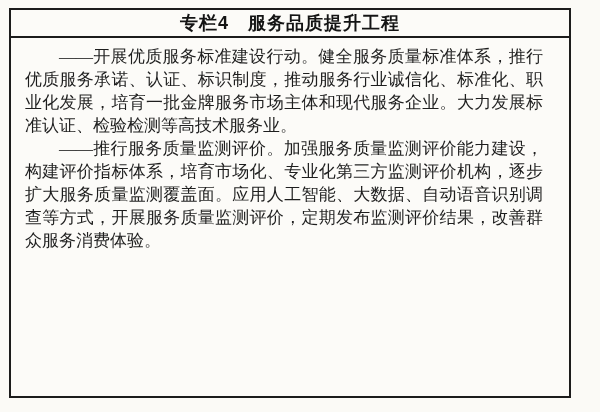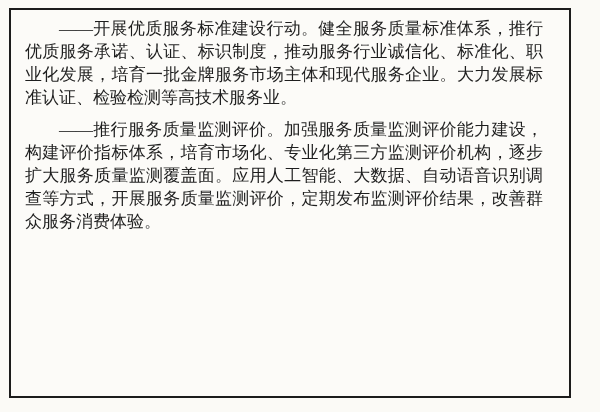--- a/index.html
+++ b/index.html
@@ -46,26 +46,26 @@
     line-height: 23px;
     text-align: justify;
     text-justify: inter-ideograph;
     color: #1e1e1e;
   }
   .column-body p {
     margin: 0;
     text-indent: 2em;
   }
   .column-body p + p {
-    margin-top: 9px;
   }
 </style>
 </head>
 <body>
 
 <div class="page">
   <div class="column-box">
+    <div class="column-title">专栏4　服务品质提升工程</div>
     <div class="column-body">
       <p>——开展优质服务标准建设行动。健全服务质量标准体系，推行优质服务承诺、认证、标识制度，推动服务行业诚信化、标准化、职业化发展，培育一批金牌服务市场主体和现代服务企业。大力发展标准认证、检验检测等高技术服务业。</p>
       <p>——推行服务质量监测评价。加强服务质量监测评价能力建设，构建评价指标体系，培育市场化、专业化第三方监测评价机构，逐步扩大服务质量监测覆盖面。应用人工智能、大数据、自动语音识别调查等方式，开展服务质量监测评价，定期发布监测评价结果，改善群众服务消费体验。</p>
     </div>
   </div>
 </div>
 
 </body></html>

